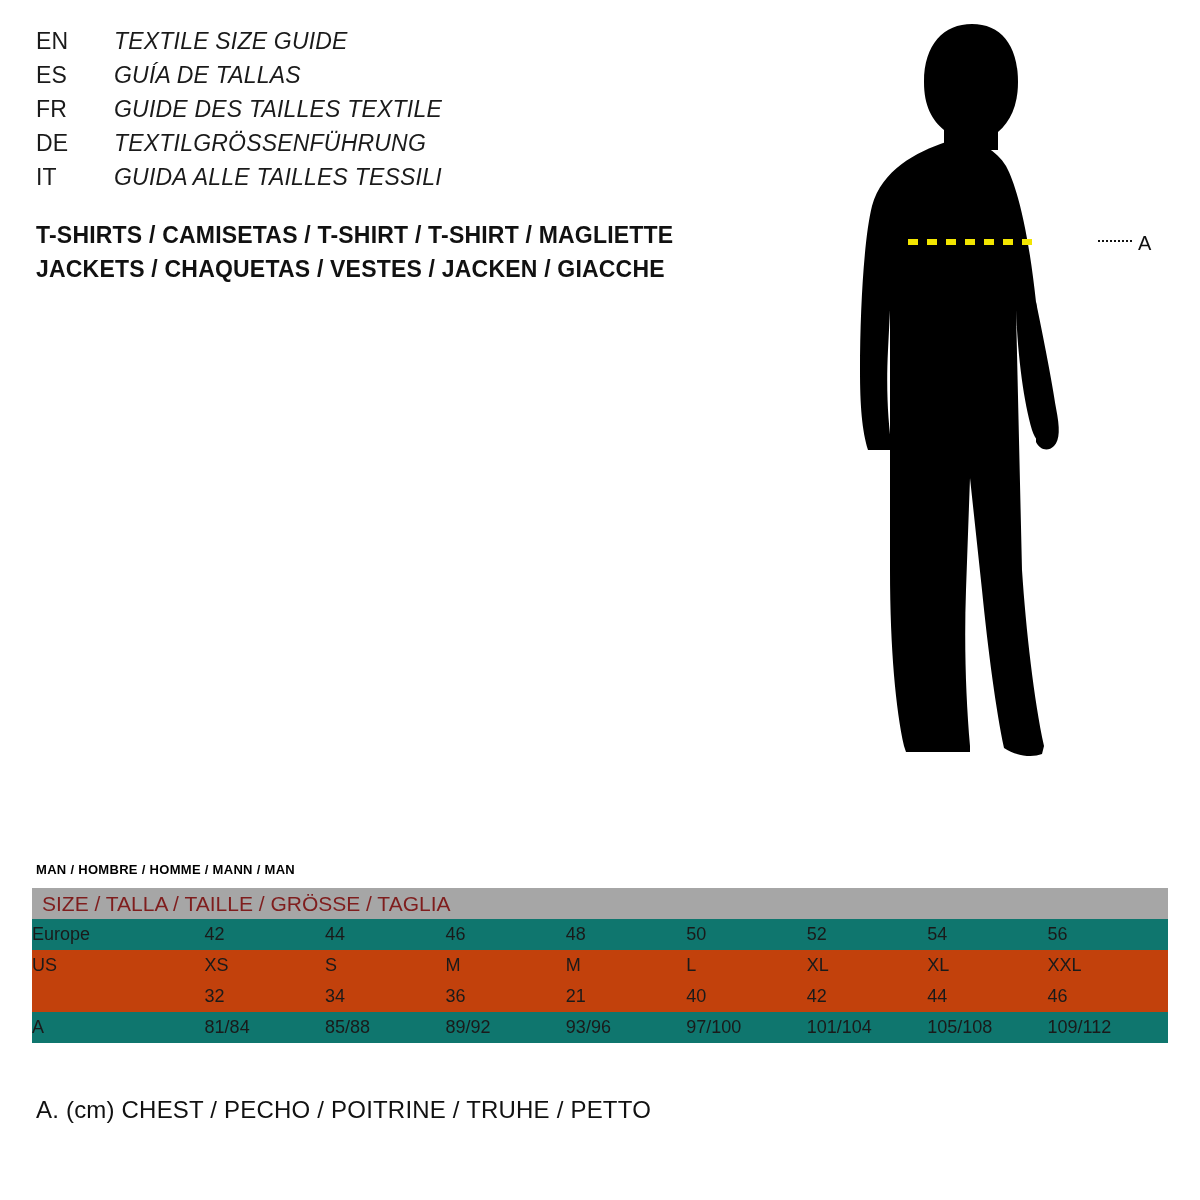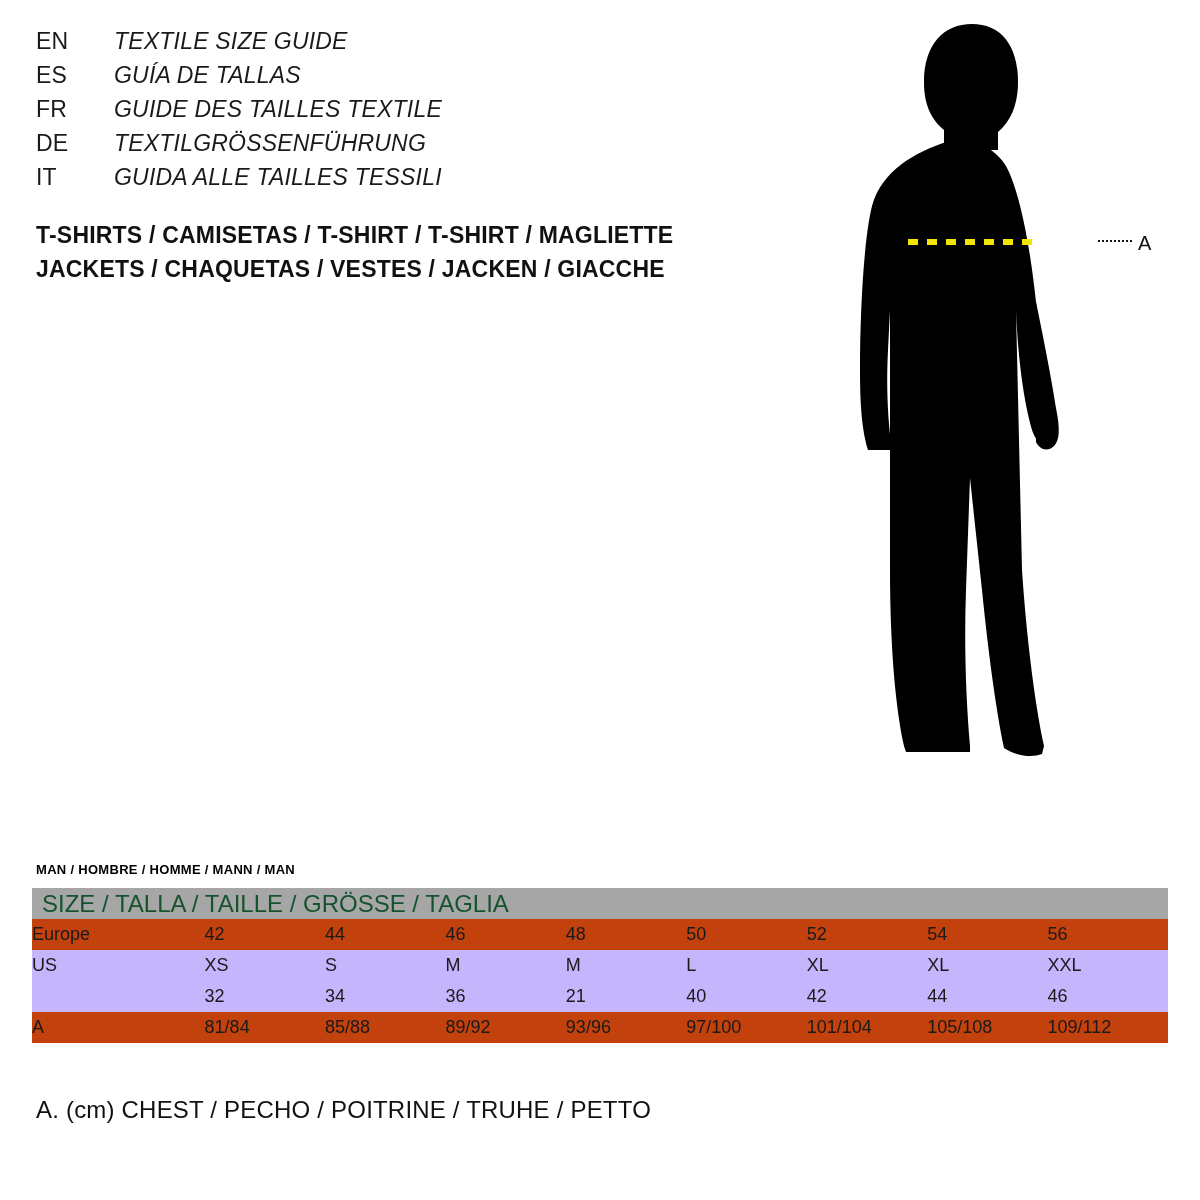--- a/index.html
+++ b/index.html
@@ -102,32 +102,32 @@
     border-collapse: collapse;
     font-size: 18px;
   }
   table.size-table td {
     padding: 0;
     height: 31px;
     vertical-align: middle;
   }
   .row-head td {
     background: #a6a6a6;
-    color: #14532d;
-    font-size: 24px;
+    color: #7f1d1d;
+    font-size: 21px;
     height: 30px;
   }
   .row-head td:first-child {
     padding-left: 10px;
   }
   .row-alt td {
-    background: #c4b5fd;
+    background: #c2410c;
   }
   .row-plain td {
-    background: #c2410c;
+    background: #0f766e;
   }
   .cell-label {
     padding-left: 10px;
     text-align: left;
     width: 172px;
   }
   .cell-val {
     text-align: left;
     width: 120px;
   }

